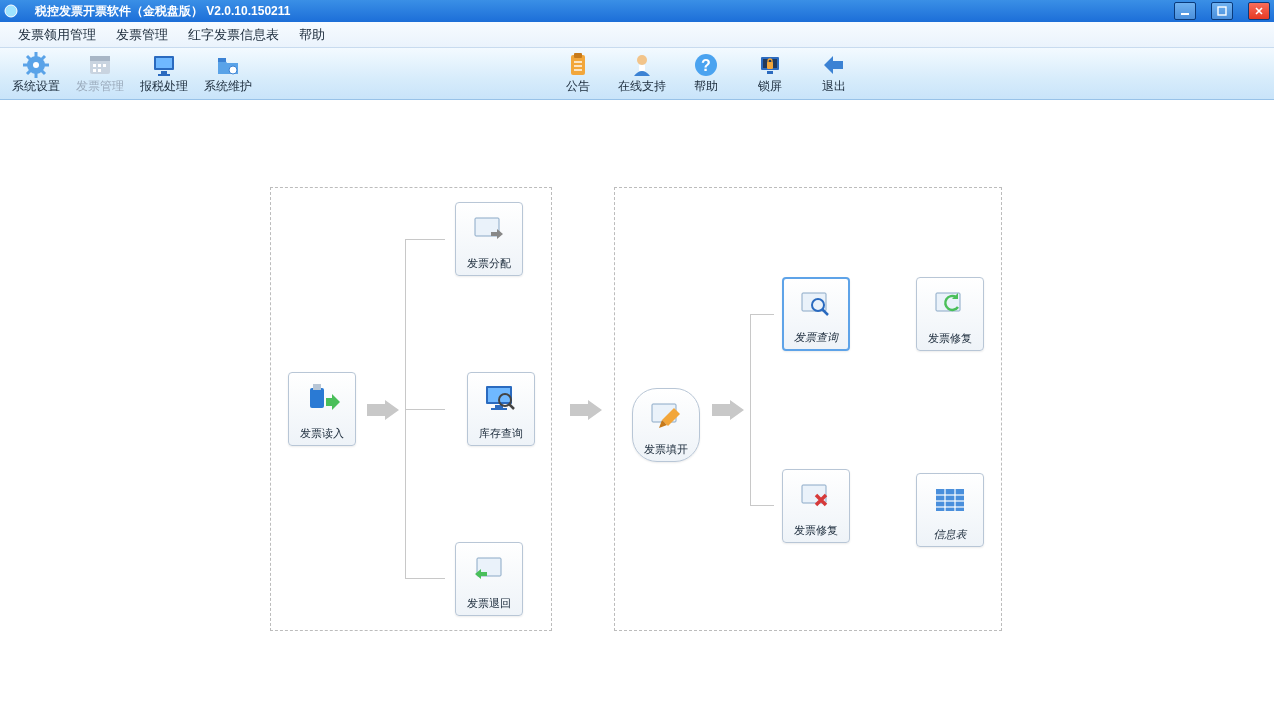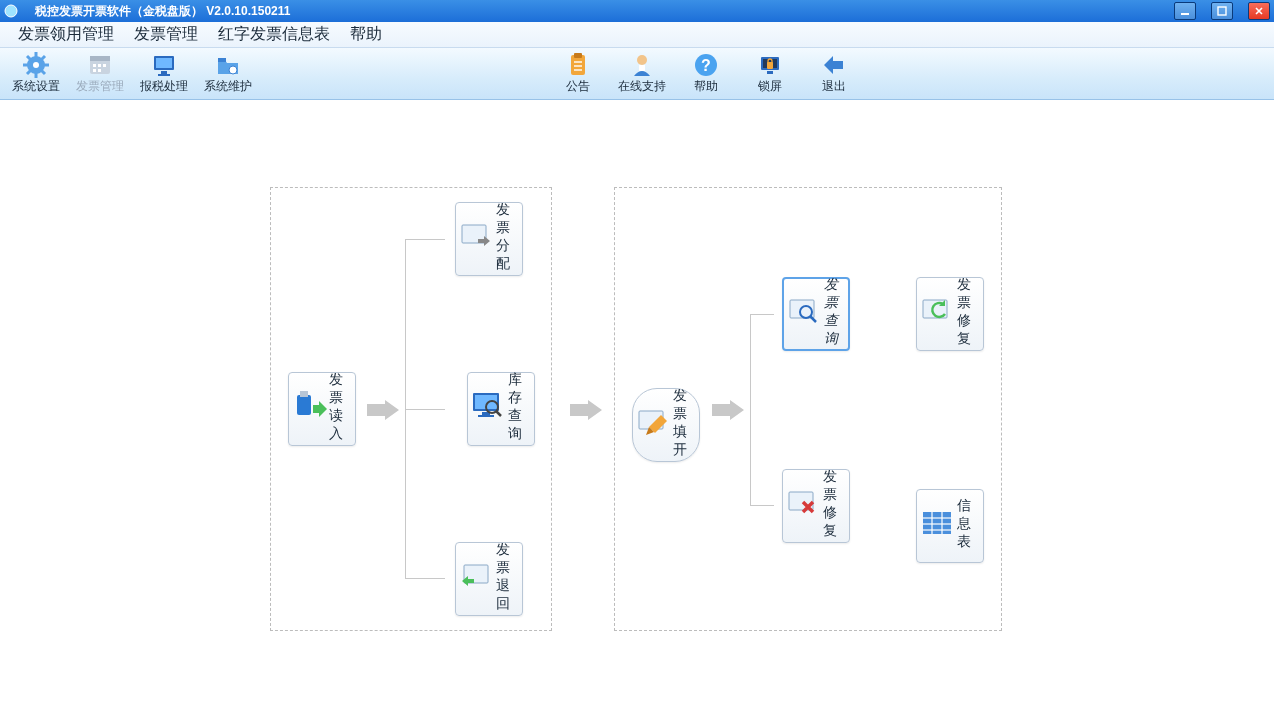--- a/index.html
+++ b/index.html
@@ -13,42 +13,42 @@
   color: #fff; font-size: 12px; font-weight: bold; gap: 13px;
 }
 .titlebar .app-icon { width: 14px; height: 14px; margin-right: 4px; display:flex; align-items:center; justify-content:center; }
 .titlebar .spacer { flex: 1; }
 .titlebar .win-btn { width: 22px; height: 18px; margin-left: 2px; border: 1px solid #0a3a7a; border-radius: 2px; display:flex; align-items:center; justify-content:center; cursor: pointer; }
 .titlebar .win-min, .titlebar .win-max { background: linear-gradient(to bottom, #6fb1f0, #4a8fdc); }
 .titlebar .win-close { background: linear-gradient(to bottom, #f86d5a, #e63a24); }
 
 
 .menubar { height: 26px; background: linear-gradient(to bottom,#f7fbff,#eaf3fc); border-bottom: 1px solid #c8dbef; display:flex; align-items:center; padding: 0 8px; }
-.menubar .menu-item { padding: 4px 10px; font-size: 16px; color: #1a2a3a; cursor: pointer; }
+.menubar .menu-item { padding: 4px 10px; font-size: 13px; color: #1a2a3a; cursor: pointer; }
 
 
 .toolbar { height: 52px; background: linear-gradient(to bottom,#f3faff,#d7ecfb 60%,#c9e4fa); border-bottom: 1px solid #98c2e8; display:flex; align-items:center; padding: 0 6px; }
 .toolbar .tool-btn { width: 60px; height: 46px; display:flex; flex-direction:column; align-items:center; justify-content:center; font-size: 12px; color: #1a2a3a; cursor:pointer; margin-right: 4px; border-radius:3px; }
 .toolbar .tool-btn.disabled { color: #9aaabb; }
 .toolbar .tool-btn .ticon { height: 26px; display:flex; align-items:center; justify-content:center; }
 .toolbar .tool-sep { flex:1; }
 
 
 .workspace { position:absolute; top:100px; left:0; right:0; bottom:0; background:#fff; }
 
 .dashed-box { position:absolute; border: 1px dashed #bcbcbc; }
 .box1 { left: 270px; top: 87px; width: 282px; height: 444px; }
 .box2 { left: 614px; top: 87px; width: 388px; height: 444px; }
 
 .flow-btn {
   position:absolute; width: 68px; height: 74px;
   background: linear-gradient(to bottom,#ffffff,#eef3f8);
   border: 1px solid #b8c6d6; border-radius: 4px;
-  display:flex; flex-direction:row; align-items:center; justify-content:flex-end;
-  padding-bottom: 4px; font-size: 14px; color: #1a2a3a; cursor:pointer;
+  display:flex; flex-direction:column; align-items:center; justify-content:flex-end;
+  padding-bottom: 4px; font-size: 11px; color: #1a2a3a; cursor:pointer;
   box-shadow: 0 1px 2px rgba(0,0,0,0.08);
 }
 .flow-btn.selected { border: 2px solid #5ea3e8; }
 .flow-btn .ficon { flex:1; display:flex; align-items:center; justify-content:center; }
 
 .arrow { position:absolute; width: 36px; height: 20px; display:flex; align-items:center; justify-content:center; }
 .arrow svg { width: 36px; height: 20px; }
 
 .connector { position:absolute; border-left: 1px solid #c8c8c8; border-top: 1px solid #c8c8c8; border-bottom: 1px solid #c8c8c8; }
 
@@ -307,21 +307,21 @@
 
   <div class="flow-btn" style="left:782px; top:369px;">
     <span class="ficon">
       <svg width="40" height="40">
           <rect x="6" y="8" width="24" height="18" rx="1" fill="#eaf2fa" stroke="#8aa8c6"></rect>
           <path d="M20 18 l10 10 M30 18 l-10 10" stroke="#d63a3a" stroke-width="3.5"></path>
         </svg>
     </span>
     <span>发票修复</span>
   </div>
-  <div class="flow-btn" style="left:916px; top:389px;">
+  <div class="flow-btn" style="left:916px; top:373px;font-style:italic;">
     <span class="ficon">
       <svg width="40" height="40">
           <rect x="6" y="8" width="28" height="22" fill="#4a8fdc"></rect>
           <g stroke="#fff" stroke-width="1.2">
             <line x1="6" y1="14" x2="34" y2="14"></line>
             <line x1="6" y1="20" x2="34" y2="20"></line>
             <line x1="6" y1="26" x2="34" y2="26"></line>
             <line x1="15" y1="8" x2="15" y2="30"></line>
             <line x1="25" y1="8" x2="25" y2="30"></line>
           </g>

